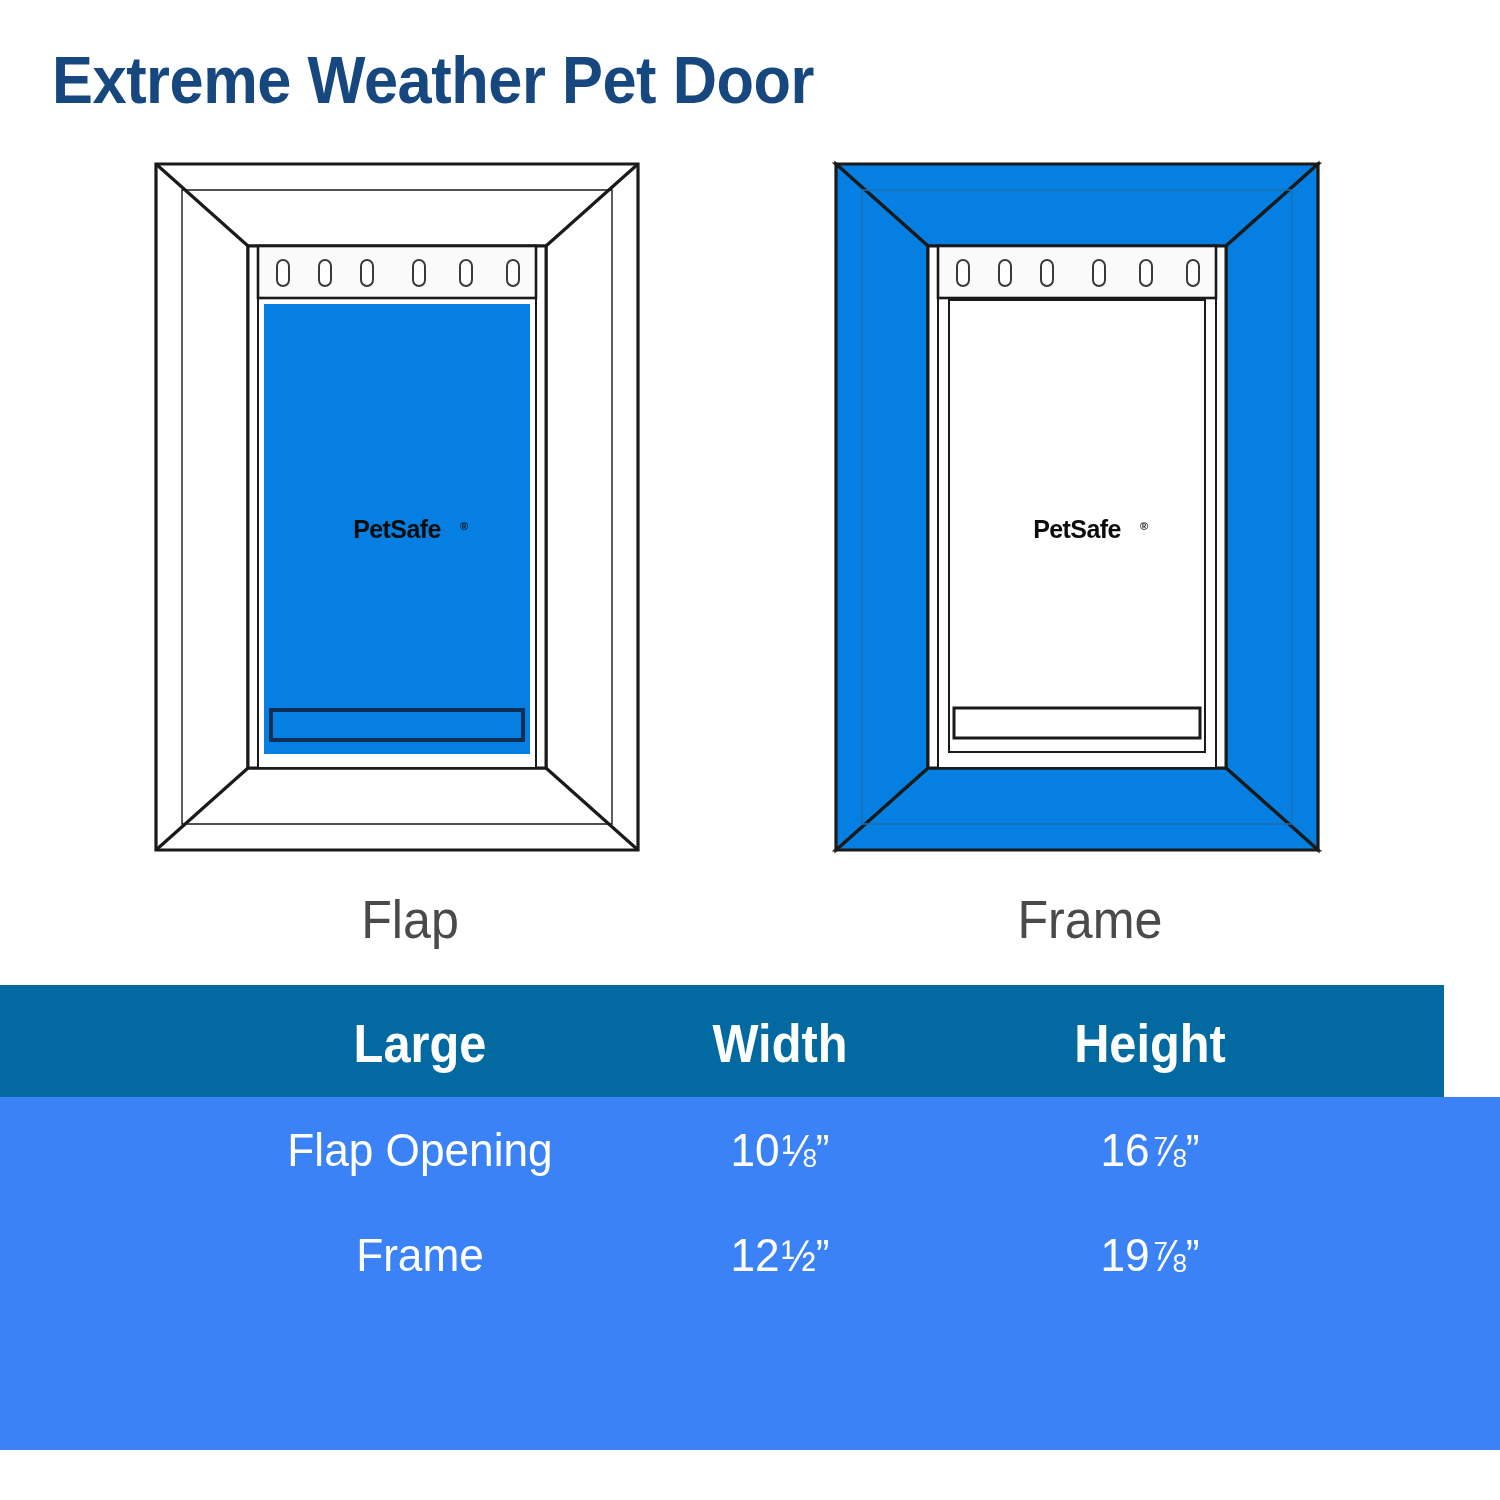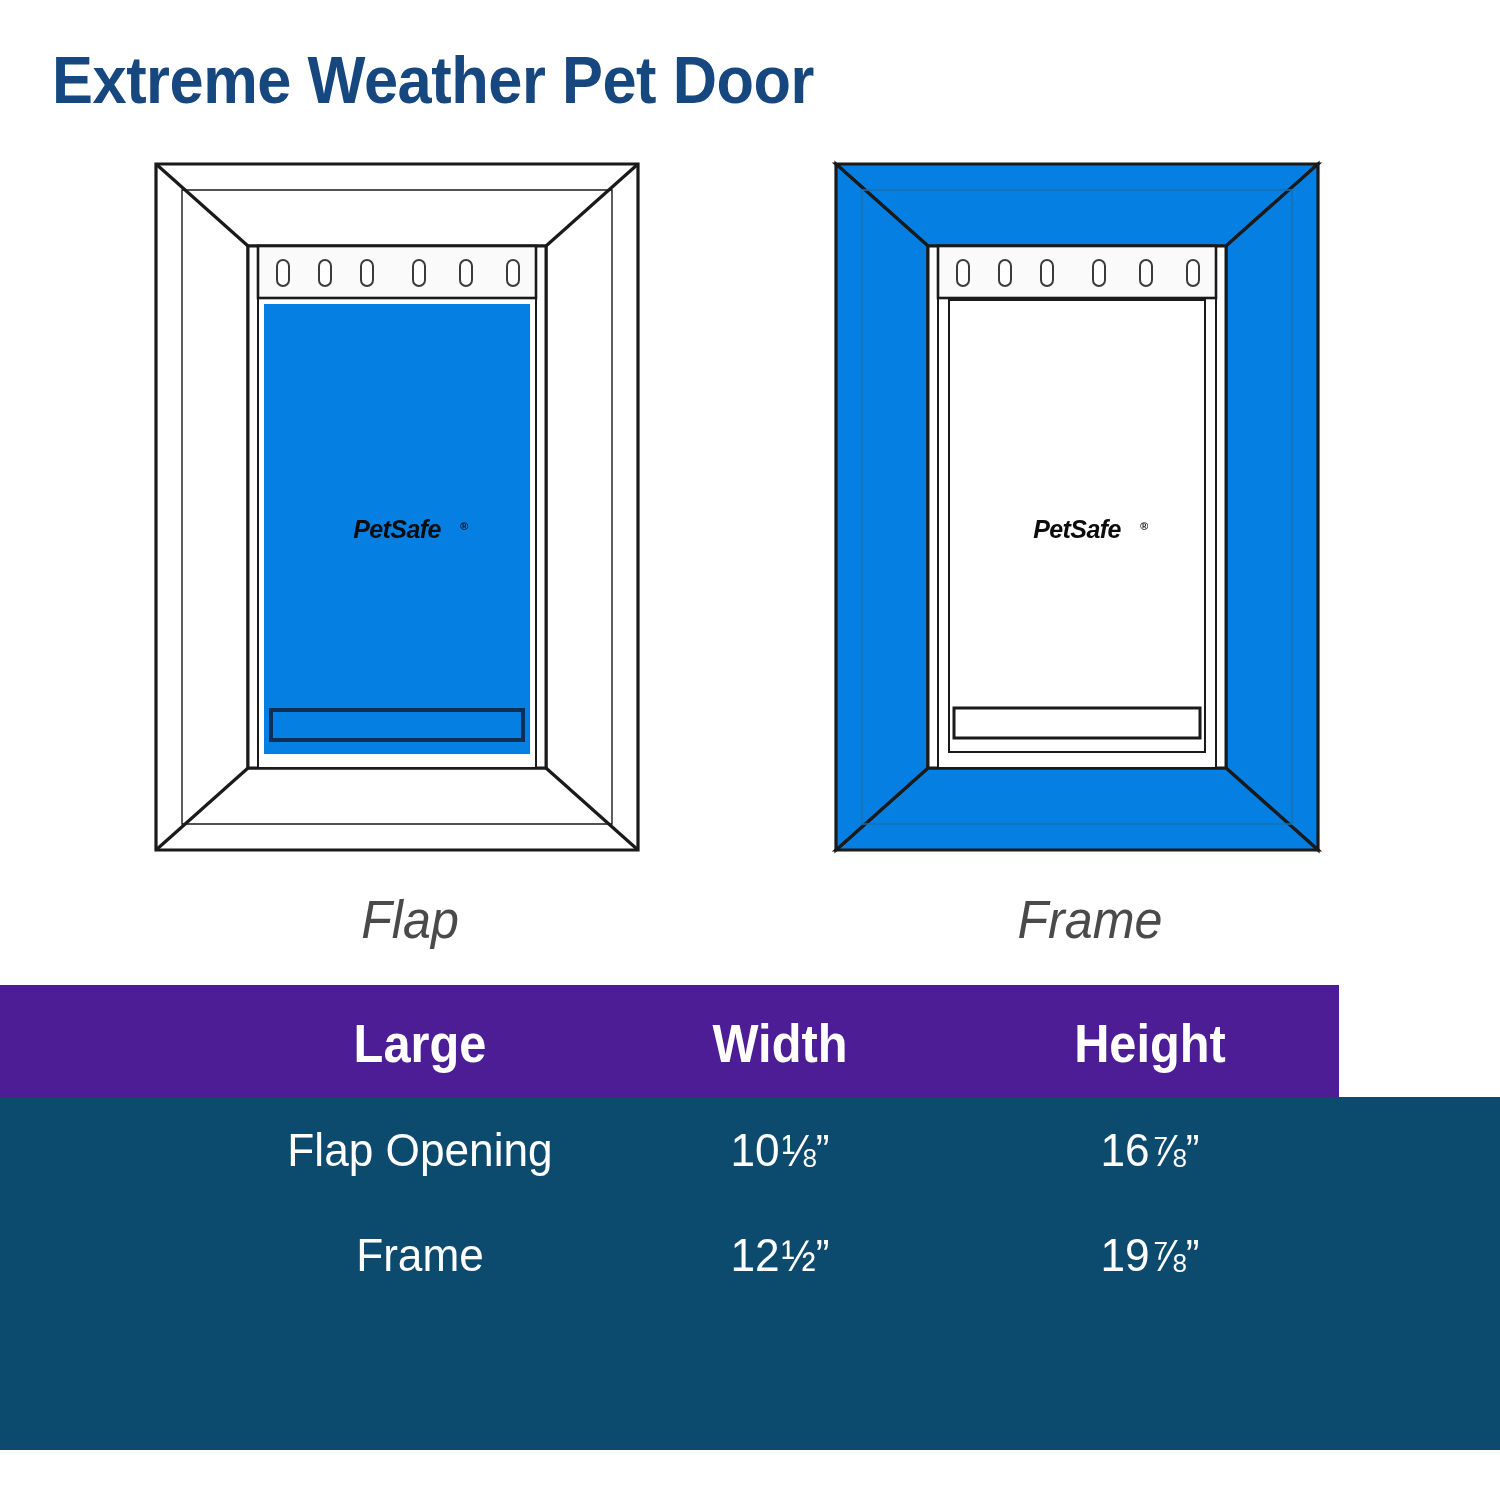--- a/index.html
+++ b/index.html
@@ -35,21 +35,20 @@
     left: 0;
     top: 150px;
     width: 1500px;
     height: 830px;
   }
   .diagram-block {
     position: absolute;
     top: 0;
     width: 560px;
     height: 830px;
-    font-style: italic;
   }
   #diagram-flap  { left: 130px; }
   #diagram-frame { left: 810px; }
 
   .diagram-svg {
     position: absolute;
     left: 0;
     top: 0;
   }
 
@@ -83,31 +82,31 @@
     position: absolute;
     left: 0;
     top: 985px;
     width: 1500px;
     height: 465px;
   }
   #table-header-row {
     position: absolute;
     left: 0;
     top: 0;
-    width: 1339px;
+    width: 1444px;
     height: 112px;
-    background: #4c1d95;
+    background: #0369a1;
   }
   #table-body {
     position: absolute;
     left: 0;
     top: 112px;
     width: 1500px;
     height: 353px;
-    background: #0c4a6e;
+    background: #3b82f6;
   }
   .table-row {
     position: relative;
     width: 1500px;
     height: 105px;
   }
   .t-cell {
     position: absolute;
     top: 0;
     height: 105px;

